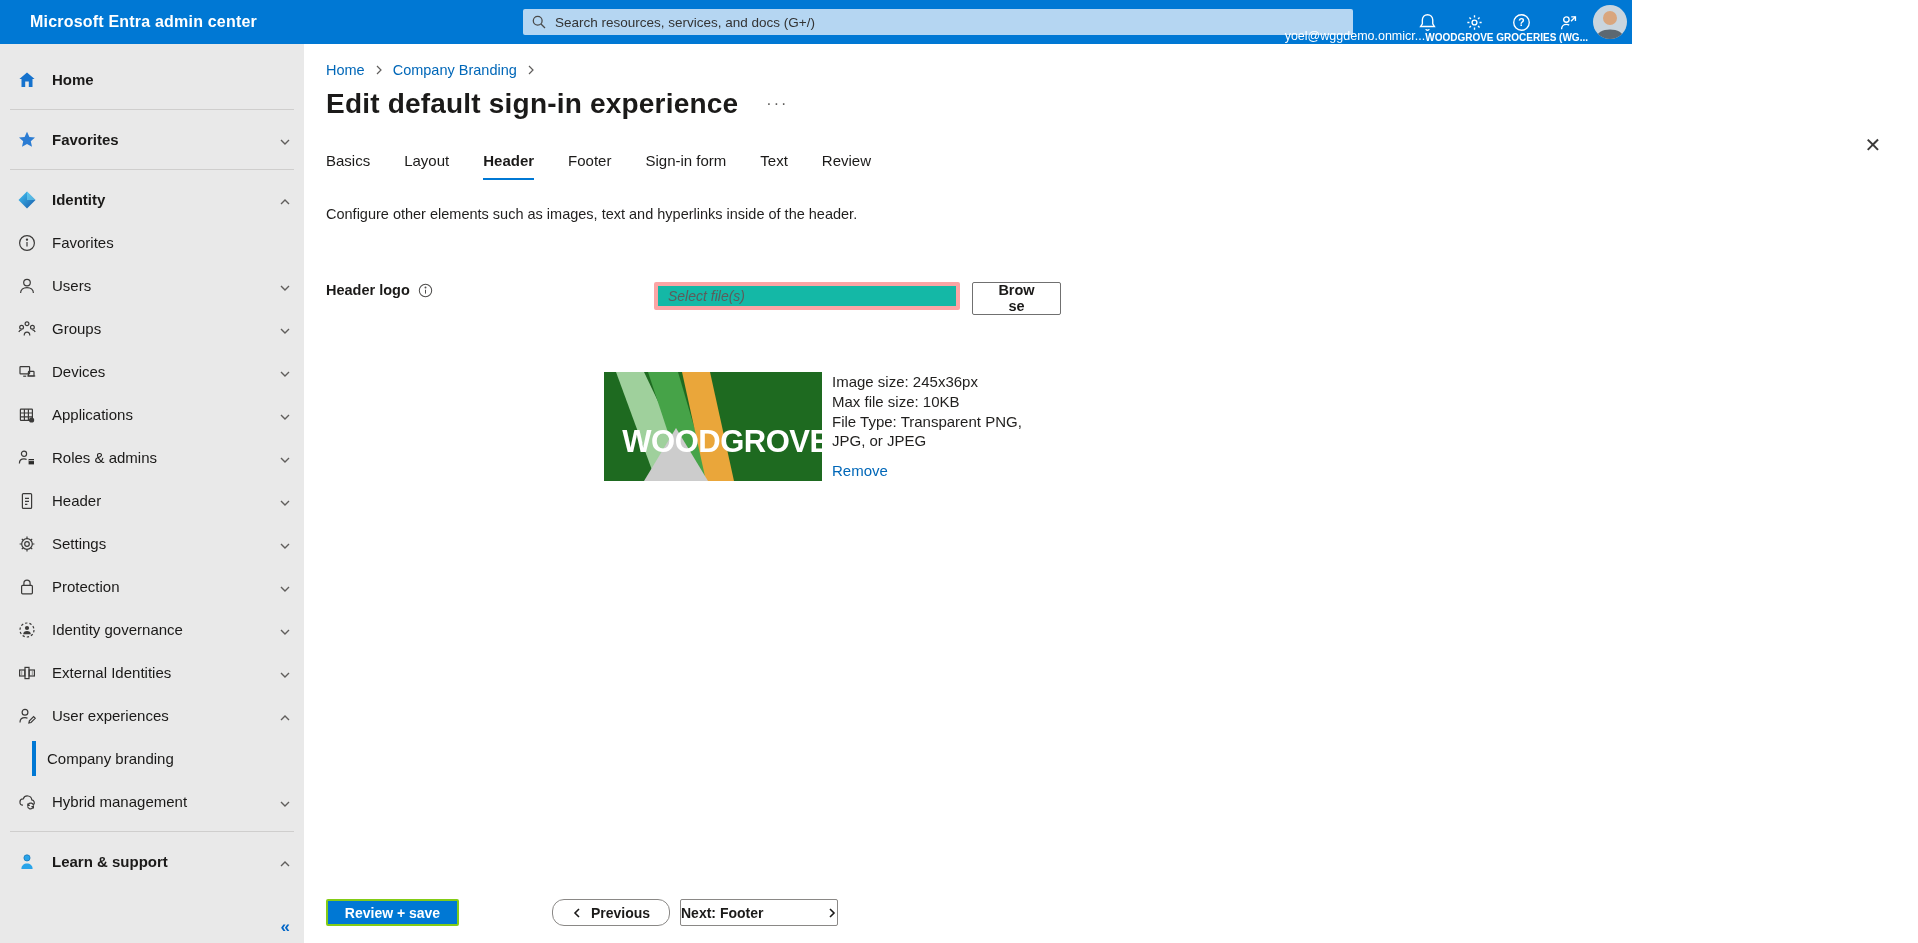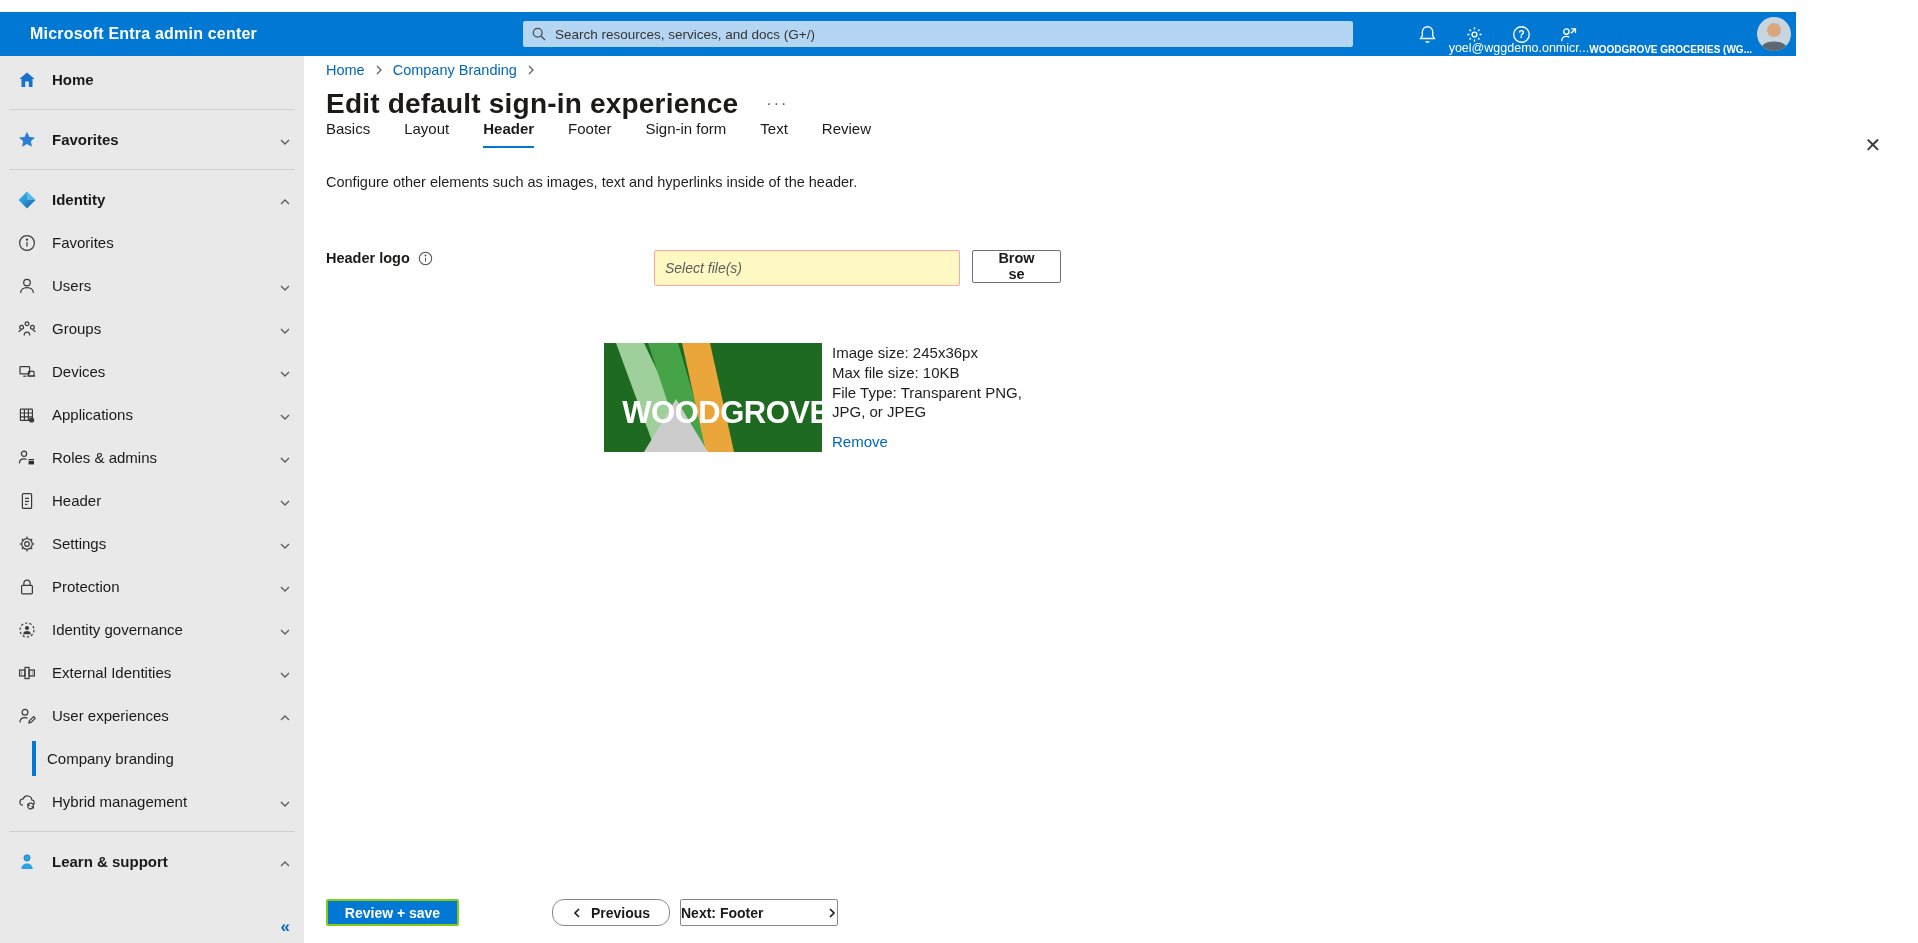--- a/index.html
+++ b/index.html
@@ -1,20 +1,20 @@
 <!DOCTYPE html>
 <html><head>
 <meta charset="utf-8">
 <style>
   * { margin:0; padding:0; box-sizing:border-box; }
   html,body { width:1918px; height:943px; overflow:hidden;
     font-family:"Liberation Sans", sans-serif; background:#fff; color:#1b1a19; }
 
   
-  .topbar { position:absolute; left:0; top:12px; width:1796px; height:44px;
+  .topbar { position:absolute; left:0; top:0; width:1632px; height:44px;
     background:#0078d4; display:flex; align-items:center; z-index:10; }
   .topbar-title { color:#fff; font-size:16px; font-weight:700; margin-left:30px; letter-spacing:.2px; }
   .searchbox { position:absolute; left:523px; top:9px; width:830px; height:26px;
     background:#b5d6f2; border-radius:2px; display:flex; align-items:center; padding:0 8px; }
   .searchbox svg { flex:0 0 auto; margin-right:8px; }
   .searchbox input { flex:1; border:none; outline:none; background:transparent;
     font-size:13.5px; color:#1f1f1f; font-family:inherit; }
   .searchbox input::placeholder { color:#333; opacity:1; }
   .top-icons { position:absolute; left:1412px; top:0; height:44px; display:flex; align-items:center; gap:17px; }
   .top-icon { width:30px; height:30px; display:flex; align-items:center; justify-content:center; cursor:pointer; }
@@ -45,32 +45,32 @@
     background:#fff; padding:14px 0 0 22px; }
   .breadcrumb { display:flex; align-items:center; font-size:14.5px; margin-top:4px; }
   .breadcrumb a { color:#0067b8; text-decoration:none; cursor:pointer; }
   .crumb-sep { margin:0 9px; display:flex; }
   .page-title-row { display:flex; align-items:center; margin-top:10px; }
   .page-title { font-size:28px; font-weight:700; color:#1b1a19; letter-spacing:.2px; }
   .more-dots { margin-left:28px; color:#5f5e5c; font-size:16px; letter-spacing:2px; cursor:pointer; }
   .close-x { position:absolute; top:88px; right:32px; width:26px; height:26px; color:#3b3a39;
     font-size:20px; font-weight:300; display:flex; align-items:center; justify-content:center; cursor:pointer; }
 
-  .tabs { display:flex; gap:34px; }
+  .tabs { display:flex; gap:34px; margin-top:32px; }
   .tab { font-size:15px; color:#1b1a19; padding-bottom:9px; cursor:pointer; border-bottom:2.5px solid transparent; }
   .tab.active { font-weight:700; border-bottom-color:#0078d4; }
 
   .tab-desc { margin-top:26px; font-size:14.5px; color:#201f1e; }
 
   .form-row { margin-top:60px; display:flex; align-items:flex-start; }
   .field-label-wrap { width:328px; display:flex; align-items:center; }
   .field-label { font-size:14.5px; font-weight:600; }
   .info-icon { margin-left:8px; display:flex; cursor:pointer; }
-  .file-input { width:306px; height:36px; border:1px solid #fca5a5; border-radius:2px;
-    font-size:14px; font-style:italic; color:#3d3c3b; padding:0 10px; outline:none; font-family:inherit; background:#fef9c3; }
+  .file-input { width:306px; height:28px; border:4px solid #fca5a5; border-radius:2px;
+    font-size:14px; font-style:italic; color:#3d3c3b; padding:0 10px; outline:none; font-family:inherit; background:#14b8a6; }
   .file-input::placeholder { color:#5d5c5b; font-style:italic; opacity:1; }
   .browse-btn { margin-left:12px; width:89px; height:33px; background:#fff;
     border:1px solid #707070; border-radius:2px; cursor:pointer;
     display:flex; align-items:center; justify-content:center; }
   .browse-btn span { display:inline-block; width:44px; font-size:14.5px; font-weight:600;
     color:#1b1a19; line-height:1.05; word-break:break-all; text-align:center; }
 
   .preview-row { margin-top:57px; margin-left:278px; display:flex; align-items:flex-start; }
   .logo-box { width:218px; height:137px; flex:0 0 auto; }
   .logo-info { margin-left:10px; font-size:15px; line-height:1.32; color:#201f1e; }

